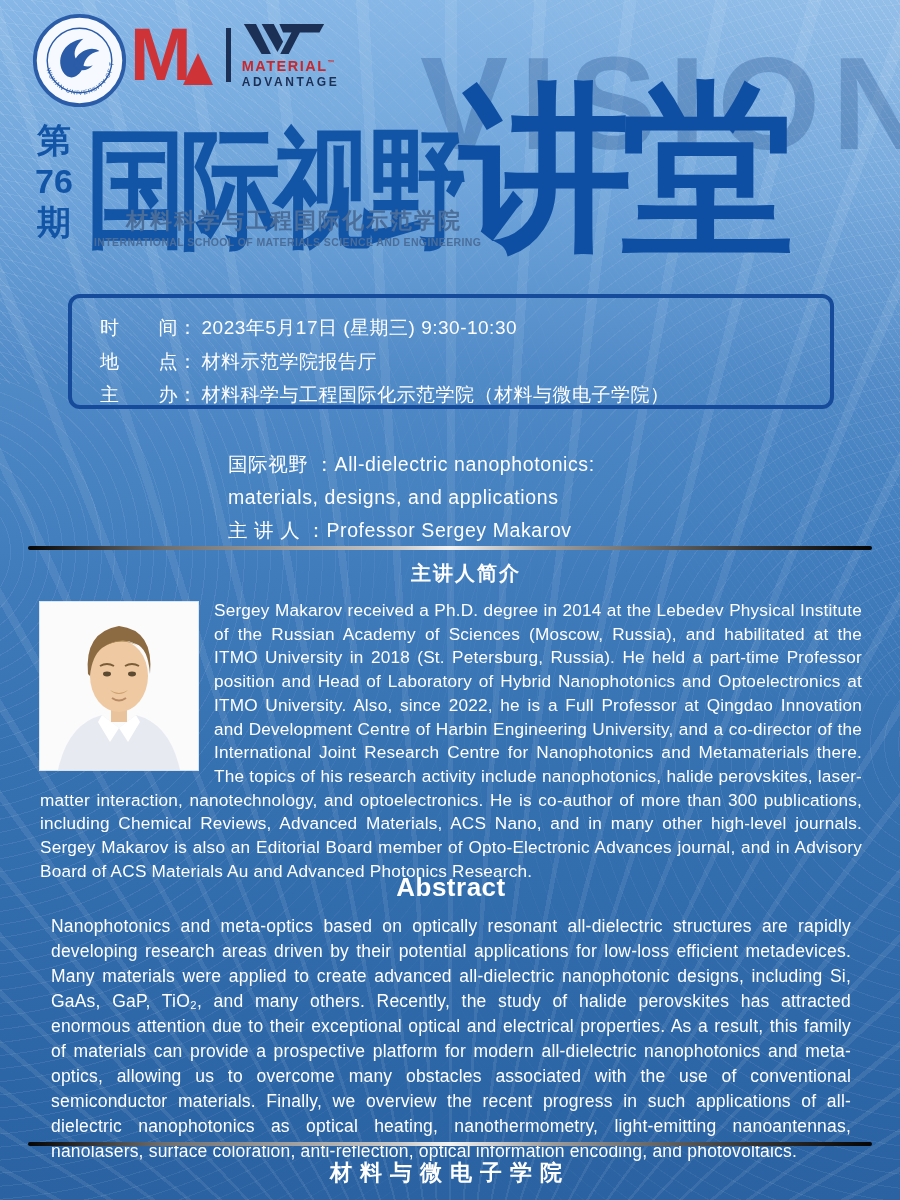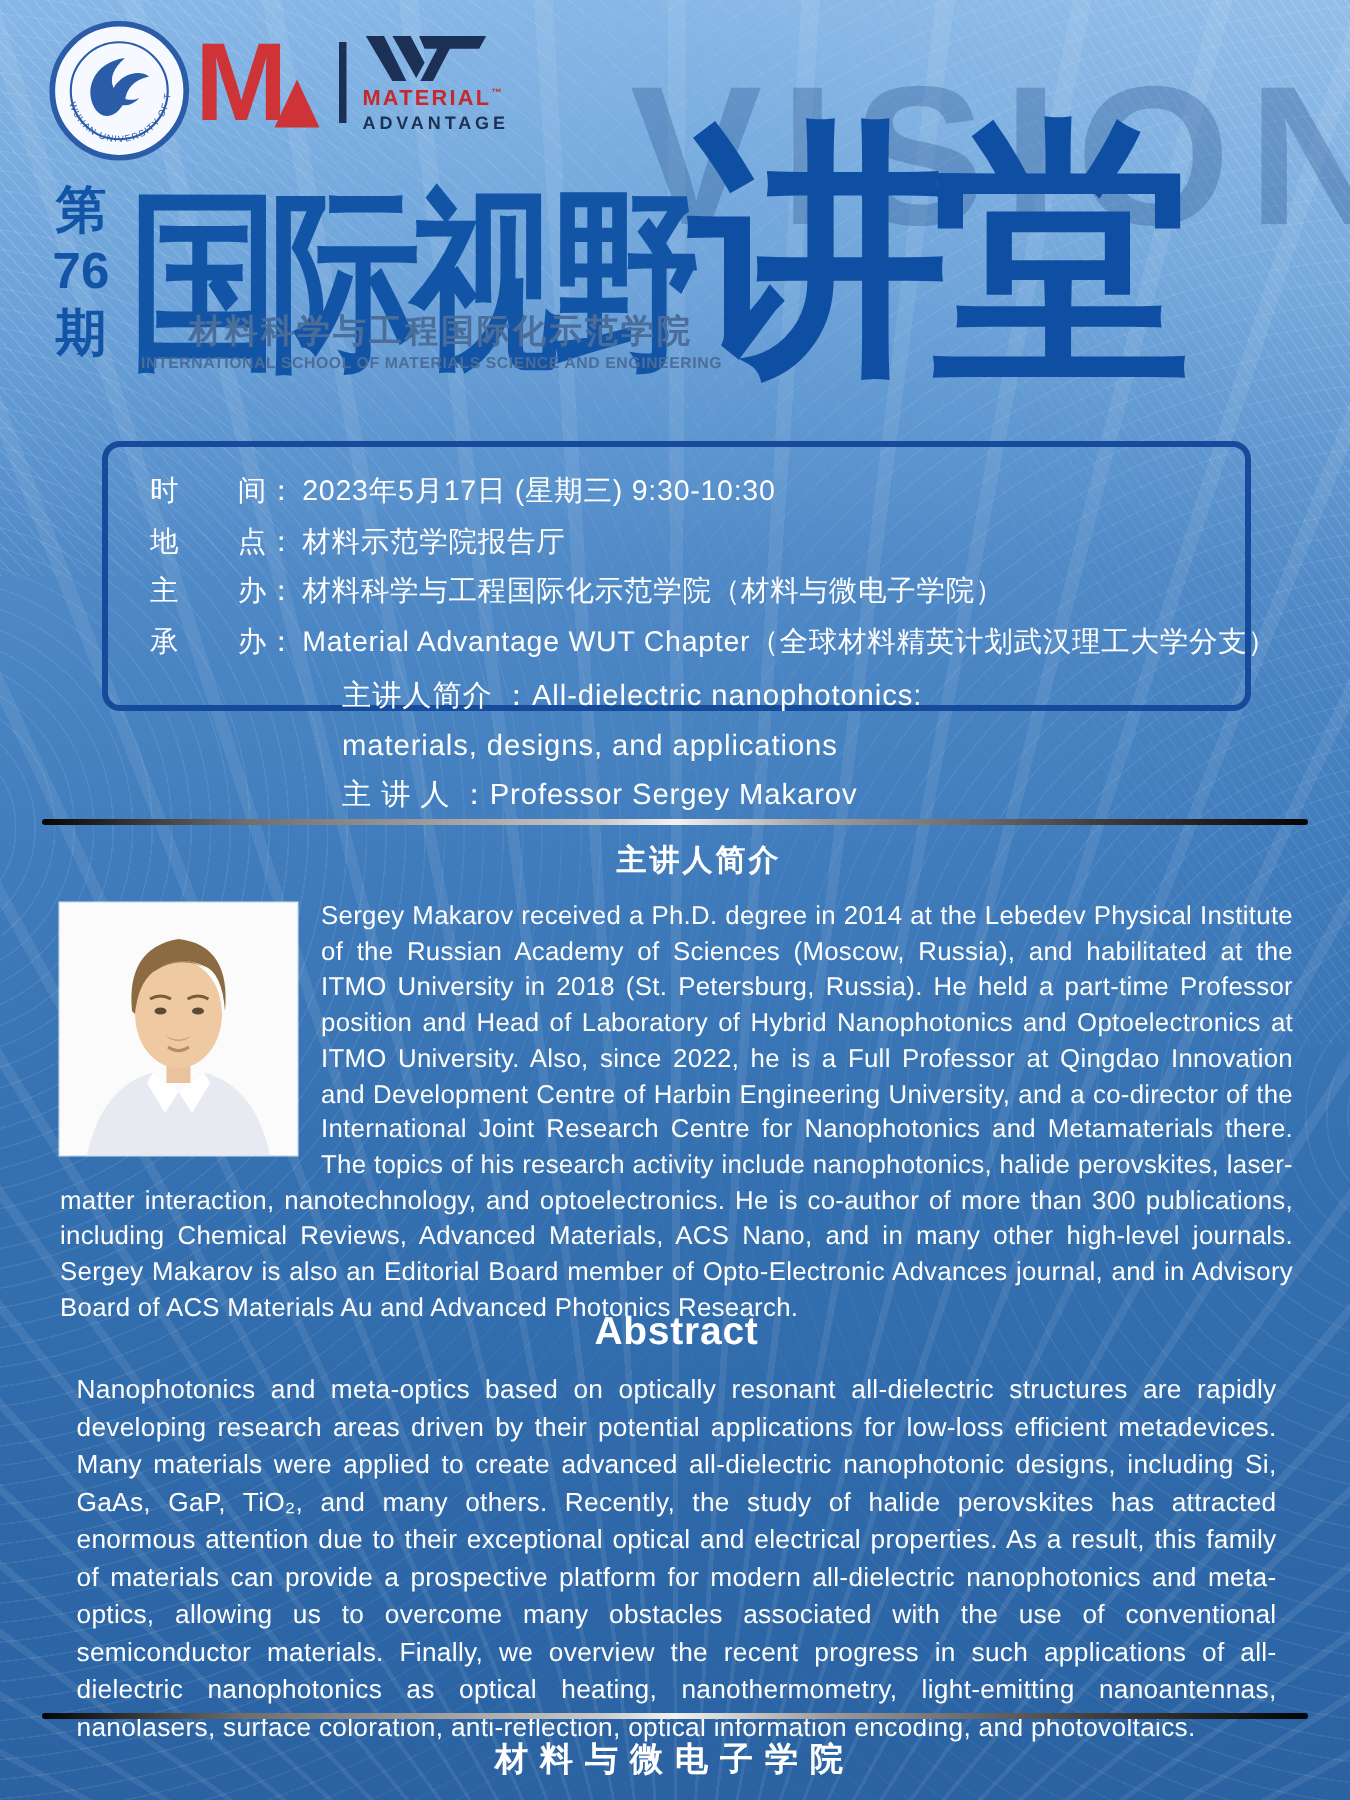--- a/index.html
+++ b/index.html
@@ -50,21 +50,21 @@
     color:#1254a6;font-weight:900;font-size:34px;line-height:1.2;}
   .intl{position:absolute;left:206px;top:110px;font-size:19px;font-weight:800;letter-spacing:7px;color:#1254a6;}
   .title-cn{position:absolute;left:86px;top:124px;font-size:100px;font-weight:900;color:#1254a6;
     letter-spacing:-6px;line-height:1;transform:scaleY(1.28);transform-origin:left top;white-space:nowrap;}
   .title-cn2{position:absolute;left:460px;top:78px;font-size:172px;font-weight:900;color:#0f4fa3;
     letter-spacing:-10px;line-height:1;transform:scaleY(1.04);transform-origin:left top;white-space:nowrap;}
   .school-cn{position:absolute;left:94px;top:206px;font-size:22px;font-weight:700;color:#4b6d99;letter-spacing:2px;white-space:nowrap;padding-left:32px;}
   .school-en{position:absolute;left:94px;top:236px;font-size:10.5px;font-weight:700;color:#4b6d99;letter-spacing:.4px;white-space:nowrap;}
 
   
-  .info-box{position:absolute;left:68px;top:294px;width:766px;height:180px;box-sizing:border-box;
+  .info-box{position:absolute;left:68px;top:294px;width:766px;height:115px;box-sizing:border-box;
     border:4px solid #164a9b;border-radius:12px;padding:13px 20px 0 28px;}
   .info-row{font-size:19px;line-height:33.5px;letter-spacing:.5px;white-space:nowrap;}
   .info-label{display:inline-block;}
   .info-value{margin-left:4px;}
 
   
   .topic{position:absolute;left:228px;top:448px;font-size:19.5px;line-height:33px;letter-spacing:.6px;color:#fff;}
   .topic-line2{}
 
   
@@ -148,27 +148,24 @@
   <section class="info-box">
     <div class="info-row">
       <span class="info-label">时　　间：</span><span class="info-value">2023年5月17日 (星期三)  9:30-10:30</span>
     </div>
     <div class="info-row">
       <span class="info-label">地　　点：</span><span class="info-value">材料示范学院报告厅</span>
     </div>
     <div class="info-row">
       <span class="info-label">主　　办：</span><span class="info-value">材料科学与工程国际化示范学院（材料与微电子学院）</span>
     </div>
-    <div class="info-row">
-      <span class="info-label">承　　办：</span><span class="info-value">Material Advantage WUT Chapter（全球材料精英计划武汉理工大学分支）</span>
-    </div>
   </section>
 
   <section class="topic">
-    <div><span>主讲人简介 ：</span><span>All-dielectric nanophotonics:</span></div>
+    <div><span>国际视野 ：</span><span>All-dielectric nanophotonics:</span></div>
     <div class="topic-line2">materials, designs, and applications</div>
     <div><span>主 讲 人 ：</span><span>Professor Sergey Makarov</span></div>
   </section>
 
   <div class="divider d1"></div>
 
   <h2 class="speaker-heading">主讲人简介</h2>
   <div class="bio">
     <span class="photo-frame">
       <svg viewBox="0 0 158 168">

